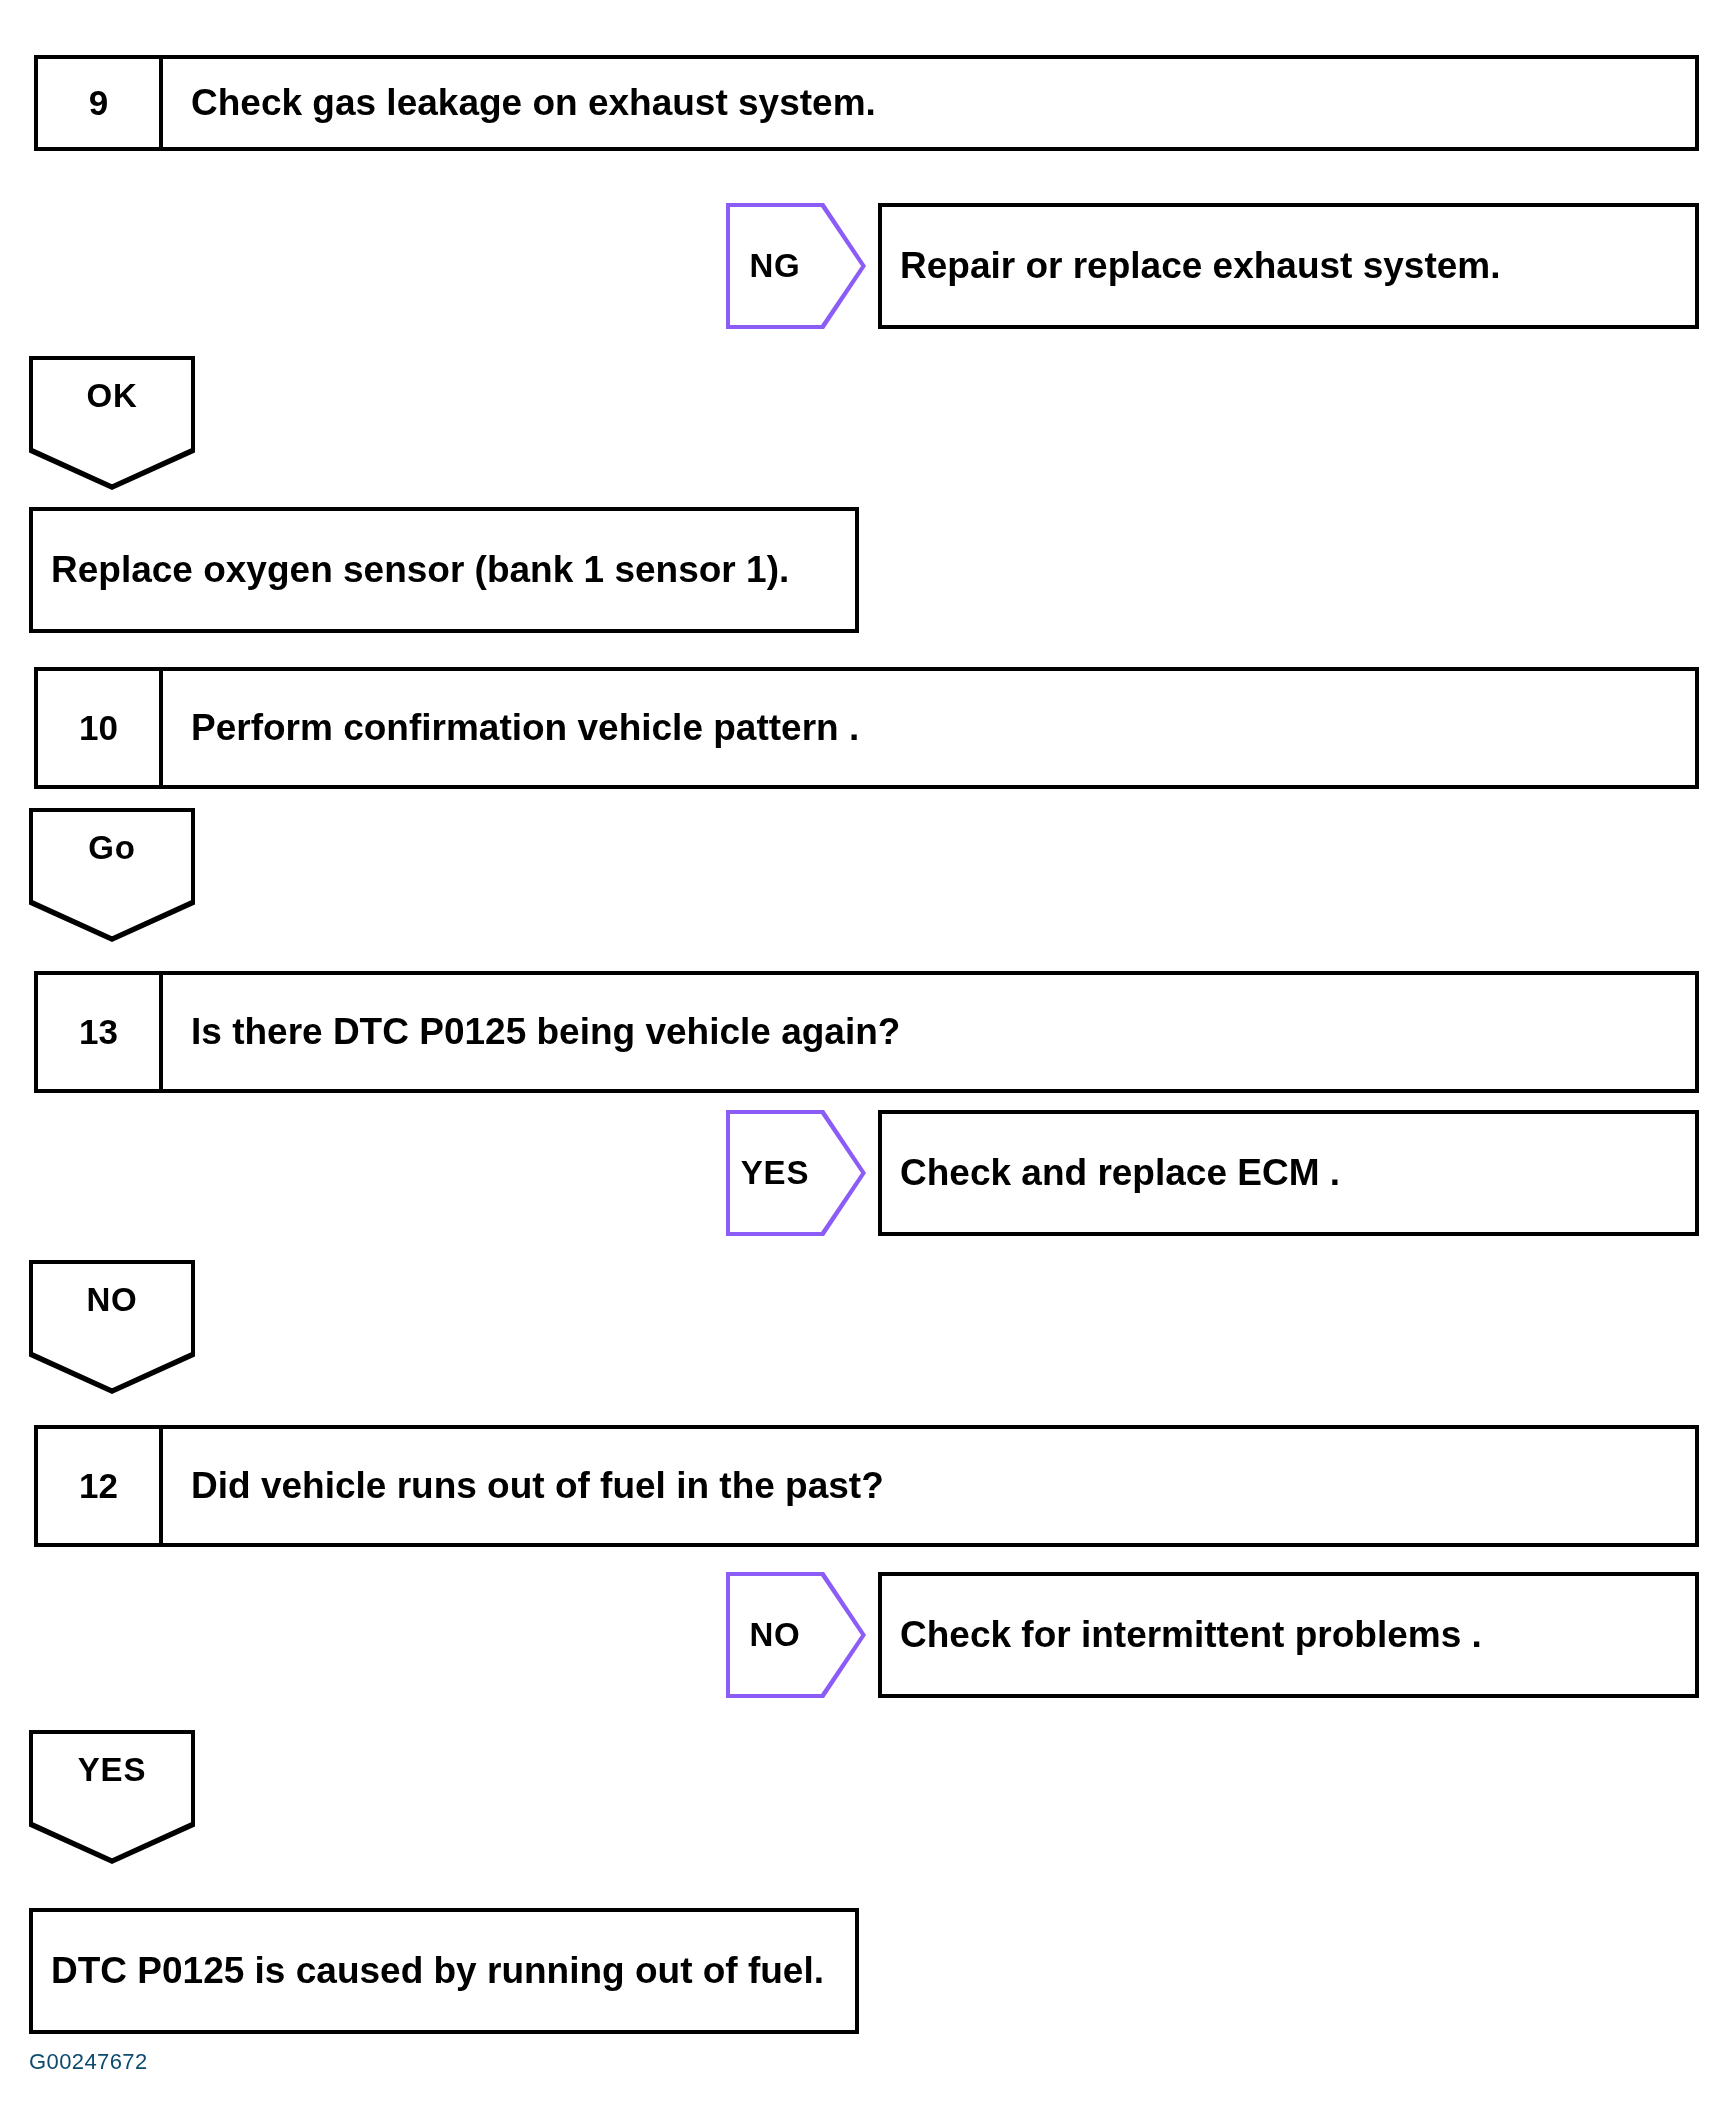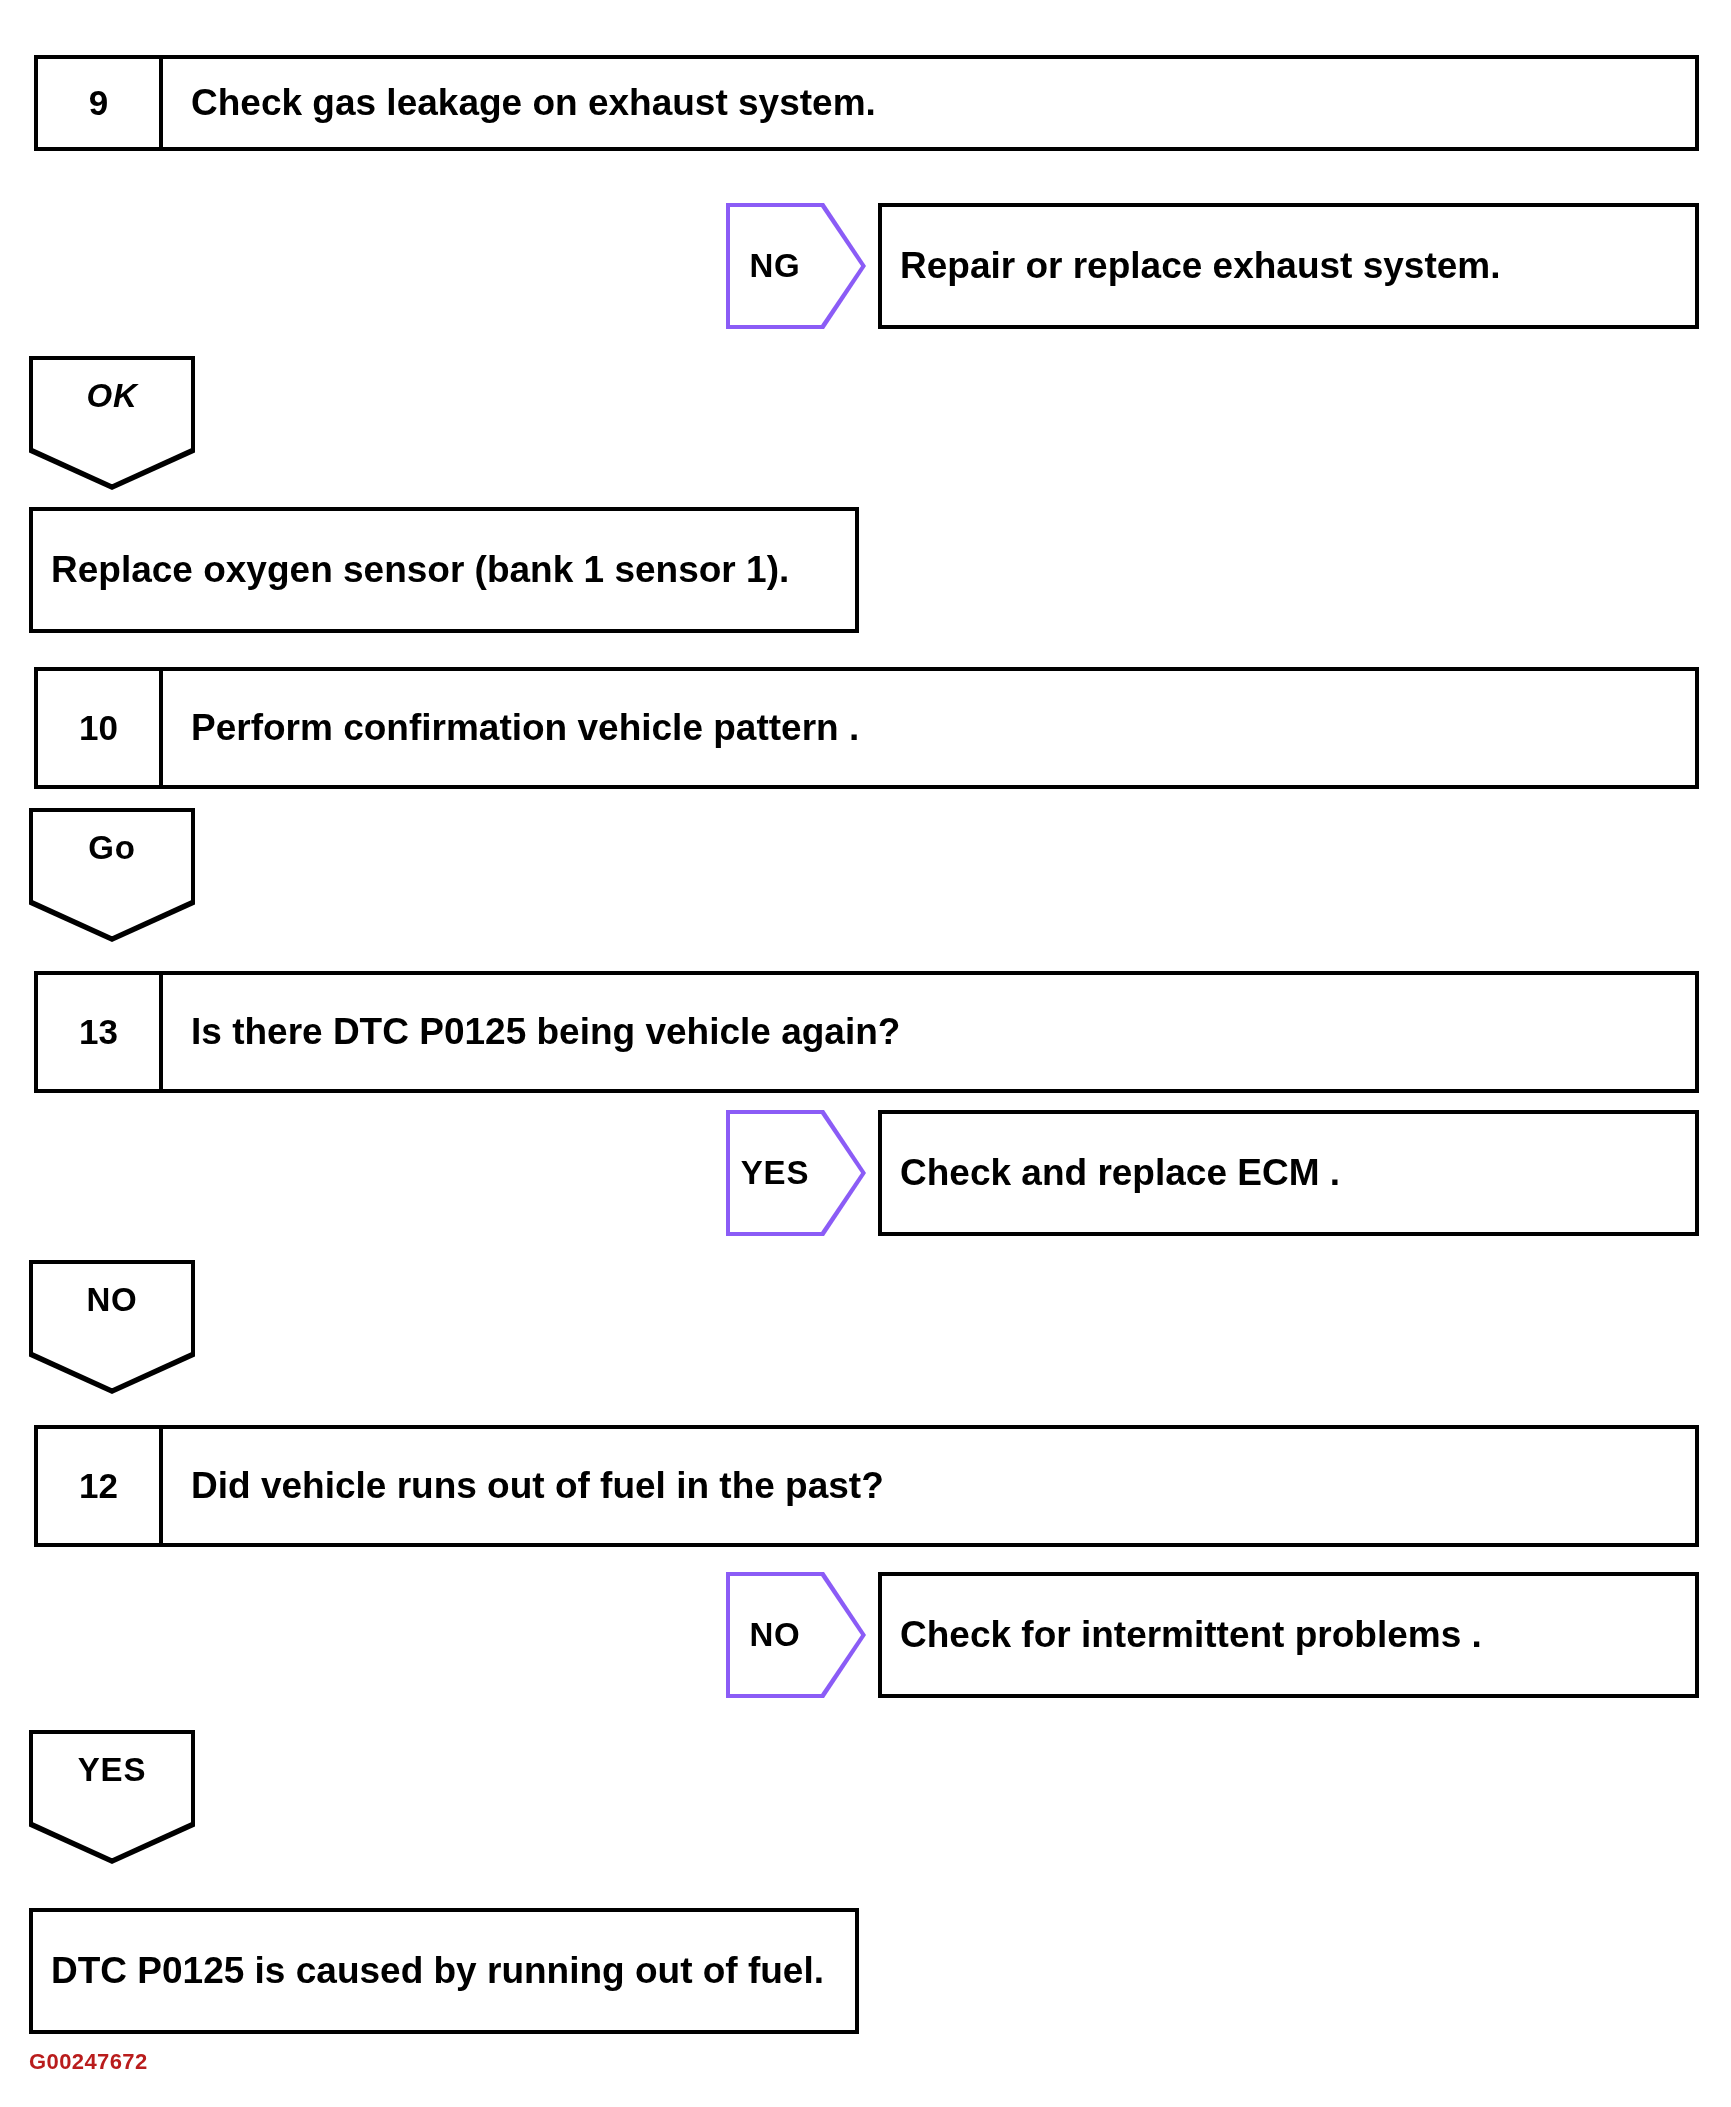--- a/index.html
+++ b/index.html
@@ -137,22 +137,22 @@
     font-size: 33px;
     font-weight: bold;
     color: #000000;
     letter-spacing: 0.8px;
   }
 
   
   .footer-code {
     position: absolute;
     font-size: 22px;
-    font-weight: bold;
-    color: #b91c1c;
+    font-weight: normal;
+    color: #0c4a6e;
     letter-spacing: 0.4px;
   }
 </style>
 </head>
 <body>
 
 <div id="page">
 
   <div class="step-box" style="left:34px; top:55px; width:1665px; height:96px;">
     <div class="step-num-cell">
@@ -164,21 +164,21 @@
   </div>
 
   <div class="right-conn" style="left:726px; top:203px; width:140px; height:126px;">
     <div class="right-conn-inner"></div>
     <div class="right-conn-label">NG</div>
   </div>
   <div class="result-box" style="left:878px; top:203px; width:821px; height:126px;">
     <span class="result-text">Repair or replace exhaust system.</span>
   </div>
 
-  <div class="down-conn" style="left:29px; top:356px; width:166px; height:134px;font-style:italic;">
+  <div class="down-conn" style="left:29px; top:356px; width:166px; height:134px;">
     <div class="down-conn-inner"></div>
     <div class="down-conn-label">OK</div>
   </div>
 
   <div class="result-box" style="left:29px; top:507px; width:830px; height:126px;">
     <span class="result-text">Replace oxygen sensor (bank 1 sensor 1).</span>
   </div>
 
   <div class="step-box" style="left:34px; top:667px; width:1665px; height:122px;">
     <div class="step-num-cell">

